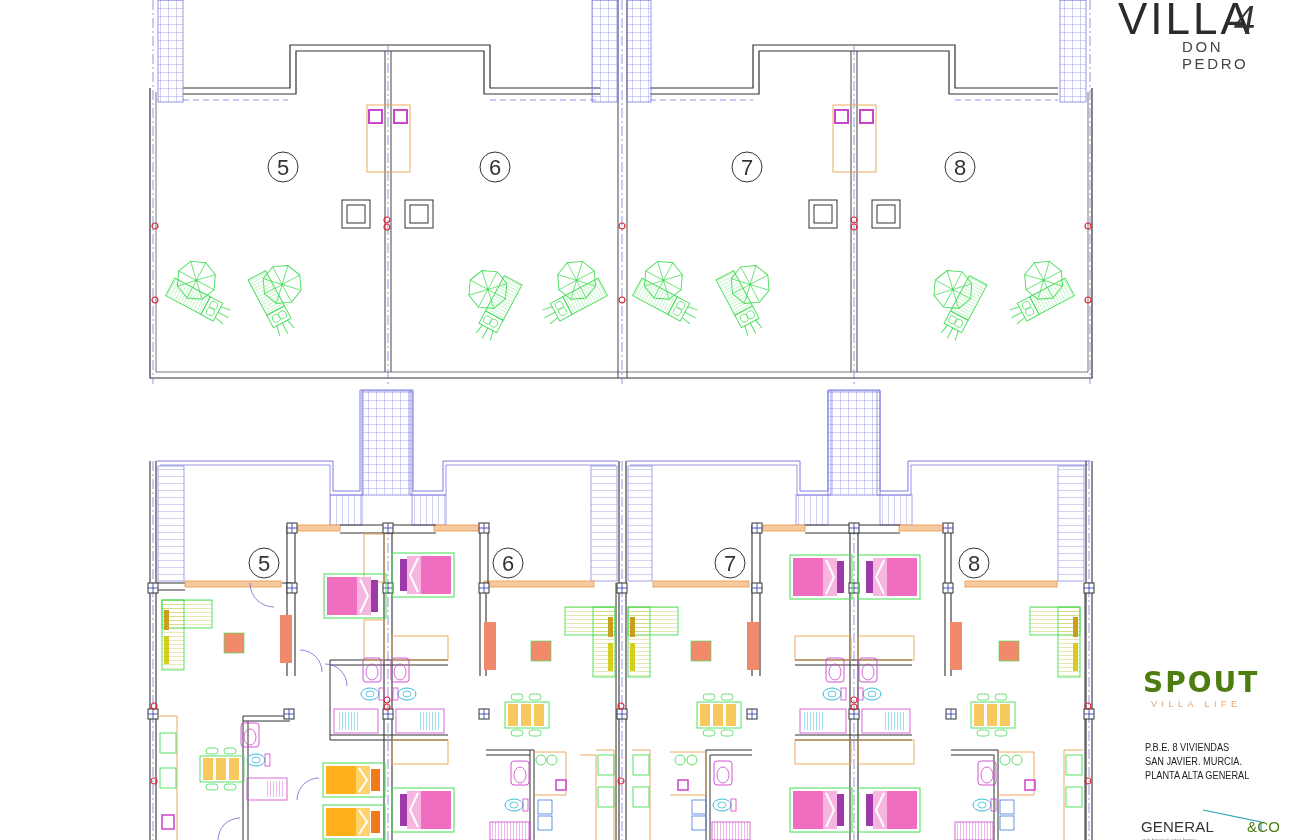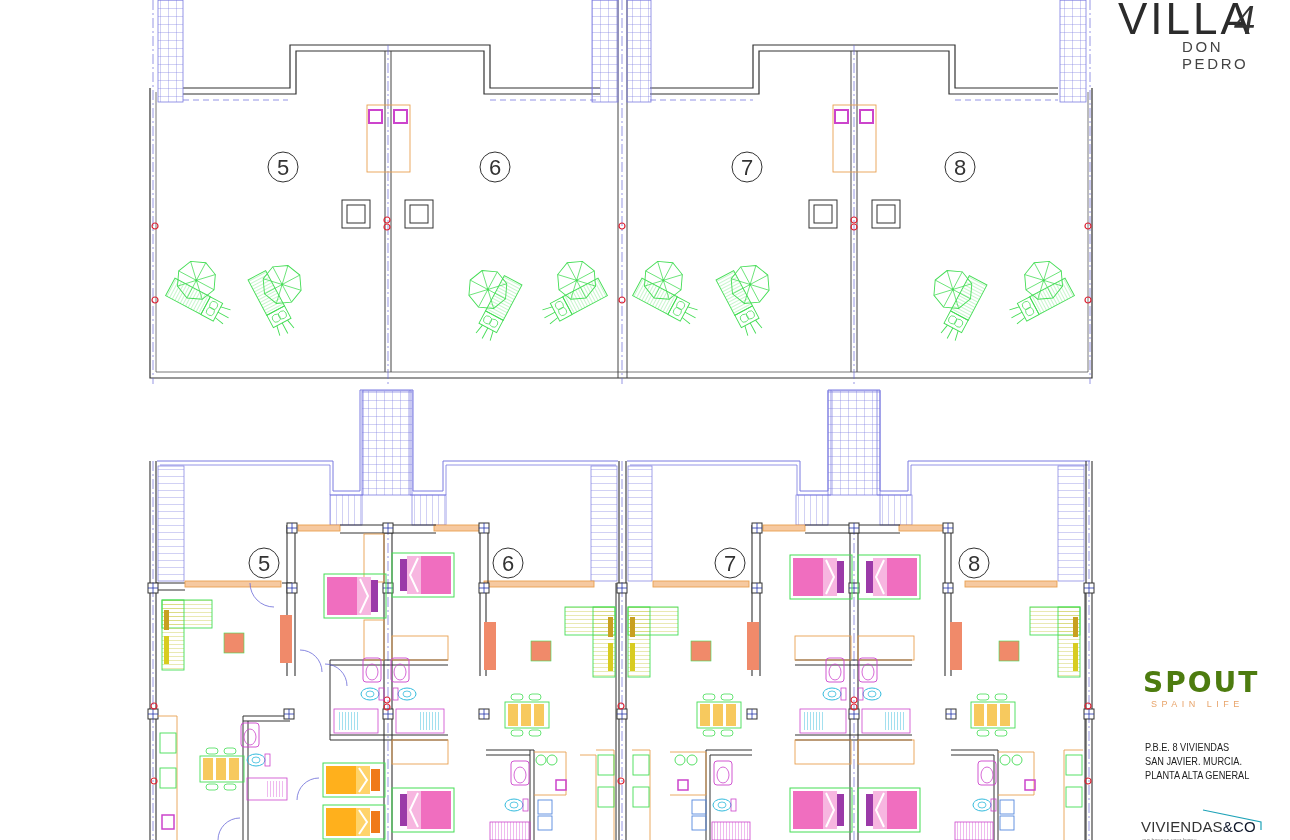--- a/index.html
+++ b/index.html
@@ -10,21 +10,21 @@
   .villa-word { position:absolute; left:10px; top:0; font-size:44px; letter-spacing:3px; color:#2b2b2b; font-family:"Liberation Sans", sans-serif; font-weight:400; }
   .villa-num { position:absolute; left:126px; top:2px; font-size:42px; font-style:italic; color:#333; font-family:"Liberation Serif", serif; }
   .villa-sub { position:absolute; left:46px; top:44px; font-size:15px; letter-spacing:2.6px; color:#444;margin-left:28px; }
   .spout { left:1143px; top:668px; width:130px; }
   .spout-word { font-size:28px; font-weight:700; color:#4d7c0f; letter-spacing:2px; line-height:30px; font-family:"DejaVu Sans", sans-serif; }
   .spout-sub { font-size:9px; letter-spacing:4.5px; color:#e8a46a; margin-left:8px; margin-top:1px; }
   .project { left:1145px; top:741px; font-size:10px; line-height:14px; color:#222; letter-spacing:0px; font-family:"Liberation Sans Narrow","Liberation Sans", sans-serif; transform:scaleX(0.92); transform-origin:left top; }
   .project div { white-space:nowrap; }
   .property { left:1141px; top:808px; width:130px; height:32px; }
   .property-word { position:absolute; left:0; top:10px; font-size:15px; color:#333; letter-spacing:0.2px; }
-  .property-amp { color:#0f172a; }
+  .property-amp { color:#4d7c0f;margin-left:33px; }
   .property-sub { position:absolute; left:1px; top:29px; font-size:5.5px; color:#777; }
   .property-roof { position:absolute; left:60px; top:0; width:62px; height:22px; }
 </style>
 </head>
 <body>
 
 <svg id="plan" viewBox="0 0 1290 840" xmlns="http://www.w3.org/2000/svg">
   <defs>
 
     <pattern id="stairH" width="8" height="8" patternUnits="userSpaceOnUse">
@@ -462,28 +462,28 @@
 </svg>
 
 <div class="brand villa">
   <span class="villa-word">VILLA</span>
   <span class="villa-num">4</span>
   <span class="villa-sub">DON PEDRO</span>
 </div>
 
 <div class="brand spout">
   <div class="spout-word">SPOUT</div>
-  <div class="spout-sub">SPAIN LIFE</div>
+  <div class="spout-sub">VILLA LIFE</div>
 </div>
 
 <div class="brand project">
   <div>P.B.E. 8 VIVIENDAS</div>
   <div>SAN JAVIER. MURCIA.</div>
   <div>PLANTA ALTA GENERAL</div>
 </div>
 
 <div class="brand property">
   <svg class="property-roof" viewBox="0 0 62 22">
     <path d="M2 2 L60 14 L60 22" fill="none" stroke="#1fa3b8" stroke-width="1.2"></path>
   </svg>
-  <span class="property-word"><span>VIVIENDAS</span><span class="property-amp">&amp;CO</span></span>
+  <span class="property-word"><span>GENERAL</span><span class="property-amp">&amp;CO</span></span>
   <span class="property-sub">our houses your home</span>
 </div>
 
 </body></html>

